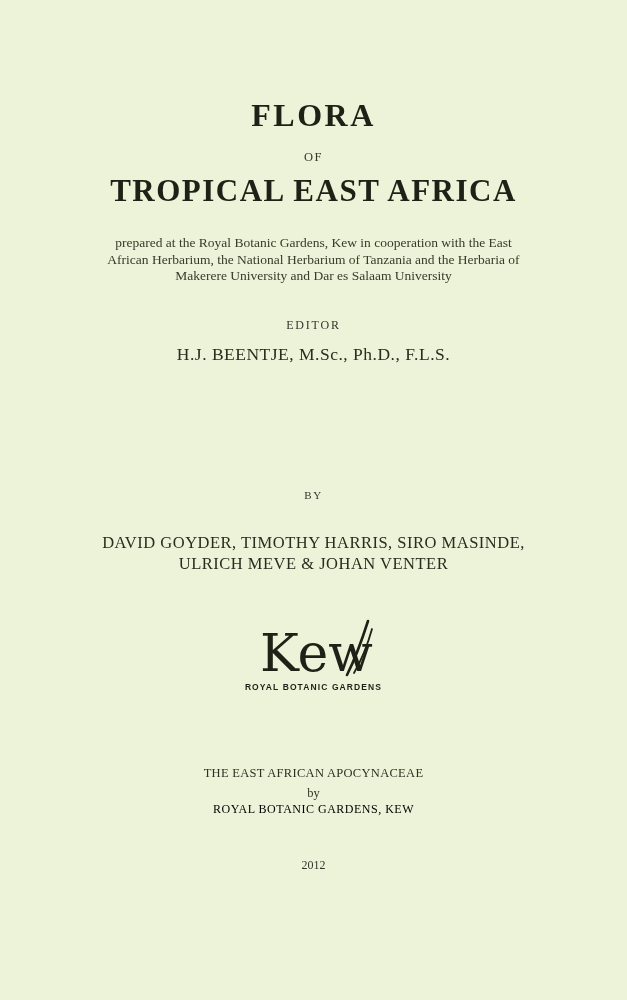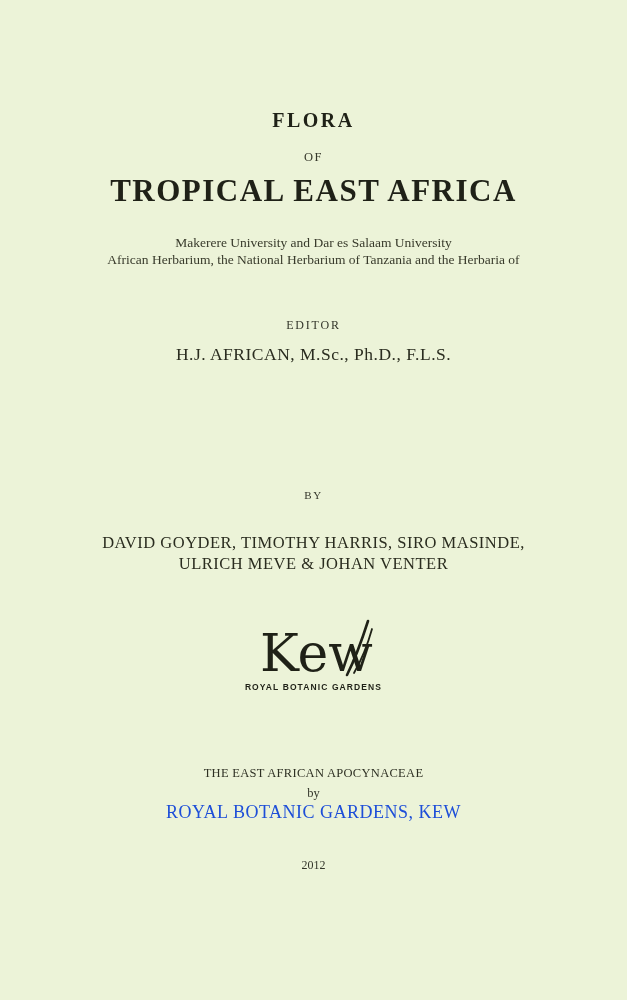--- a/index.html
+++ b/index.html
@@ -16,25 +16,24 @@
     overflow: hidden;
   }
   .block {
     position: absolute;
     left: 0;
     width: 100%;
     text-align: center;
   }
   .title-flora {
     top: 97px;
-    font-size: 20px;
+    font-size: 32px;
     font-weight: bold;
     letter-spacing: 2.5px;
     color: #1F2117;
-    margin-top: 12px;
   }
   .title-of {
     top: 150px;
     font-size: 12.5px;
     letter-spacing: 1.5px;
     color: #35372A;
   }
   .title-main {
     top: 173px;
     font-size: 31px;
@@ -109,49 +108,50 @@
     letter-spacing: 0.3px;
     color: #2E3023;
   }
   .imprint-by {
     top: 786px;
     font-size: 12.5px;
     color: #33352A;
   }
   .publisher {
     top: 802px;
-    font-size: 18px;
+    font-size: 12px;
     letter-spacing: 0.5px;
-    color: #1d4ed8;
+    color: #000000;
   }
   .pub-year {
     top: 858px;
     font-size: 12px;
     color: #33352A;
   }
 </style>
 </head>
 <body>
 
 <div class="page">
 
   <div class="block title-flora">FLORA</div>
 
   <div class="block title-of">OF</div>
 
   <div class="block title-main">TROPICAL EAST AFRICA</div>
 
   <div class="block prep">
+    <span>prepared at the Royal Botanic Gardens, Kew in cooperation with the East</span>
+    <span>African Herbarium, the National Herbarium of Tanzania and the Herbaria of</span>
     <span>Makerere University and Dar es Salaam University</span>
-    <span>African Herbarium, the National Herbarium of Tanzania and the Herbaria of</span>
   </div>
 
   <div class="block editor-label">EDITOR</div>
 
-  <div class="block editor-name">H.J. AFRICAN, M.Sc., Ph.D., F.L.S.</div>
+  <div class="block editor-name">H.J. BEENTJE, M.Sc., Ph.D., F.L.S.</div>
 
 
   <div class="block by-label">BY</div>
 
   <div class="block logo-wrap">
     <svg width="160" height="72" viewBox="0 0 160 72">
       <text x="26" y="56" font-family="DejaVu Serif, serif" font-size="52" fill="#1F2117">Kew</text>
       <g stroke="#1F2117" fill="none" stroke-linecap="round">
         <path d="M 113 60 C 121 44, 127 28, 134 6" stroke-width="2.6"></path>
         <path d="M 120 58 C 128 44, 133 32, 138 14" stroke-width="1.8"></path>

